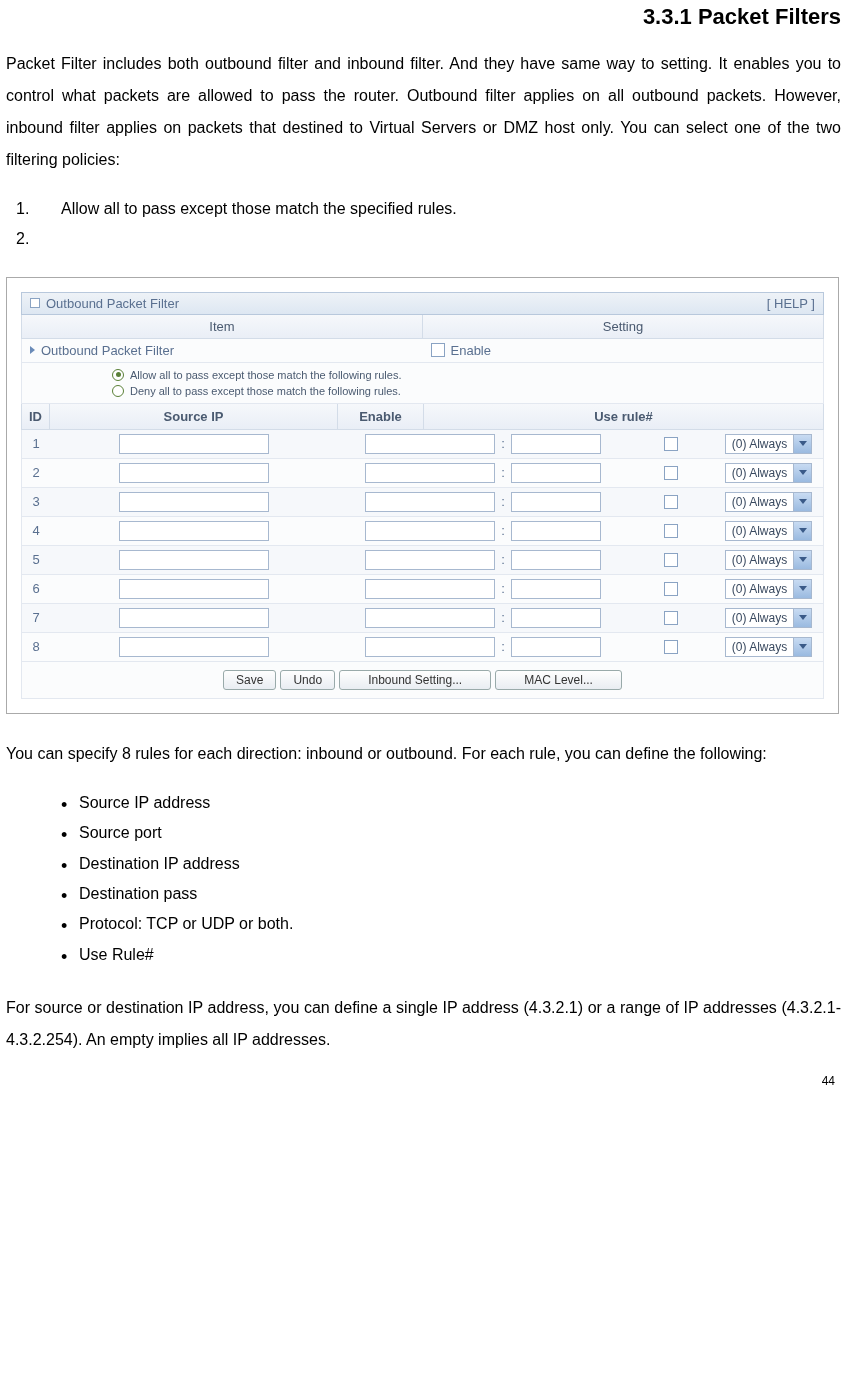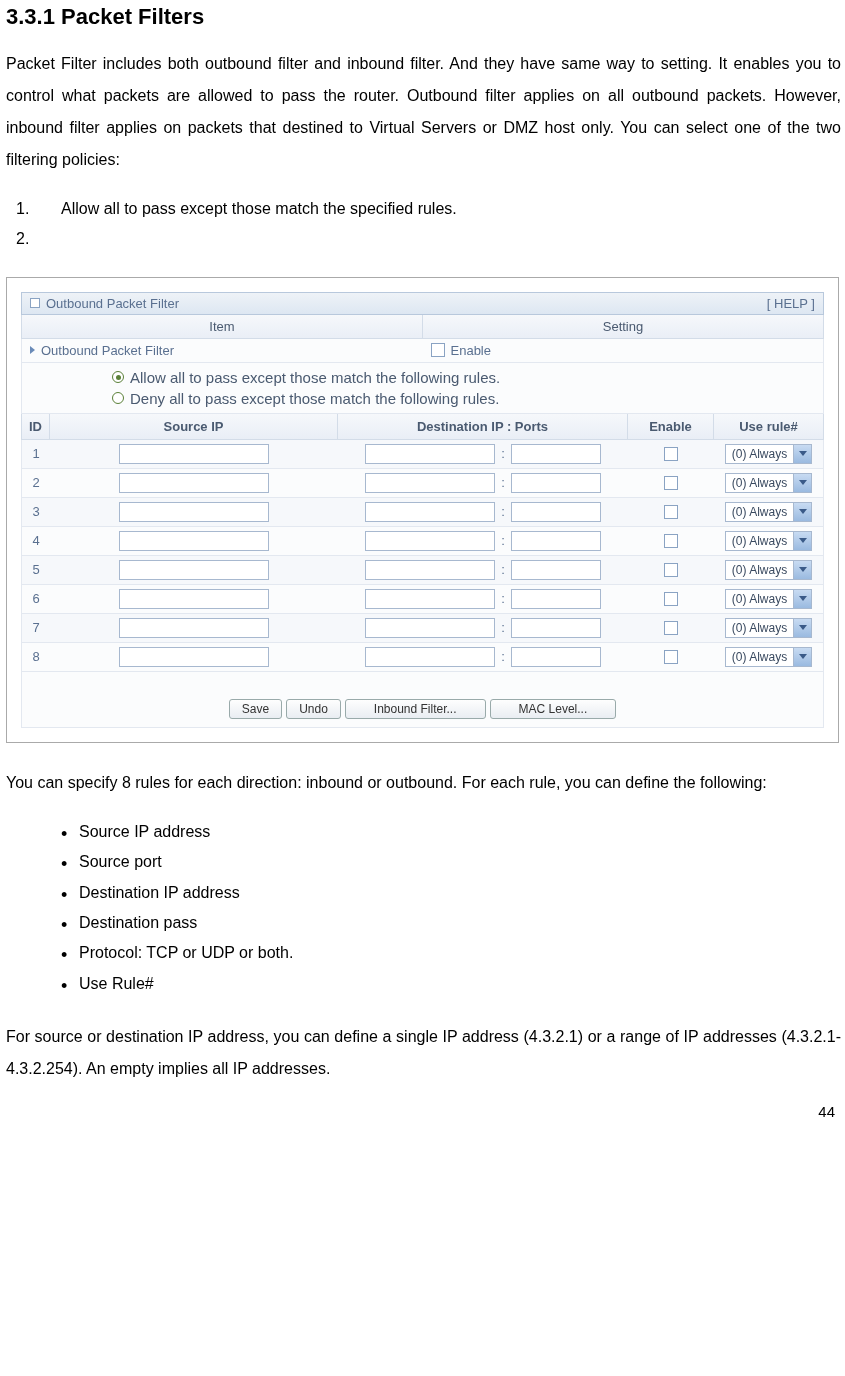--- a/index.html
+++ b/index.html
@@ -8,20 +8,21 @@
       background: #fff;
       padding: 4px 4px 20px 6px;
       width: 845px;
       font-size: 16px;
       color: #000;
     }
     h2 {
       font-size: 22px;
       font-weight: bold;
       margin-bottom: 18px;
+      text-align: right;
     }
     .para {
       text-align: justify;
       line-height: 2;
       margin-bottom: 18px;
     }
     .numbered-list {
       padding-left: 10px;
       margin-bottom: 22px;
     }
@@ -102,21 +103,21 @@
       border-top: 4px solid transparent;
       border-bottom: 4px solid transparent;
       border-left: 5px solid #6a8bb8;
       display: inline-block;
     }
     .policy-row {
       border-left: 1px solid #e3e8f0;
       border-right: 1px solid #e3e8f0;
       border-bottom: 1px solid #e3e8f0;
       padding: 4px 90px;
-      font-size: 15px;
+      font-size: 11px;
       color: #4a5a70;
       background: #fbfcfd;
     }
     .policy-row label {
       display: flex;
       align-items: center;
       gap: 6px;
       padding: 2px 0;
     }
     .rules-header {
@@ -205,21 +206,20 @@
       background: #fbfcfd;
     }
     .btn {
       border: 1px solid #9aa;
       border-radius: 3px;
       background: linear-gradient(#fefefe, #e9edf2);
       padding: 2px 12px;
       font-size: 12px;
       color: #333;
       cursor: pointer;
-      margin-top: 19px;
     }
     .btn.wide { padding: 2px 28px; }
     .bullet-list {
       padding-left: 50px;
       margin-bottom: 22px;
     }
     .bullet-list li {
       list-style: none;
       position: relative;
       line-height: 1.9;
@@ -242,21 +242,21 @@
     .radio.checked::after {
       content: "";
       width: 5px; height: 5px;
       border-radius: 50%;
       background: #5a8038;
     }
     .page-num {
       text-align: right;
       padding-right: 6px;
       margin-top: 14px;
-      font-size: 15px;
+      font-size: 12px;
     }
   </style>
 </head>
 <body>
 
 <h2>3.3.1 Packet Filters</h2>
 
 <p class="para">Packet Filter includes both outbound filter and inbound filter. And they have same way to setting. It enables you to control what packets are allowed to pass the router. Outbound filter applies on all outbound packets. However, inbound filter applies on packets that destined to Virtual Servers or DMZ host only. You can select one of the two filtering policies:</p>
 
 <ol class="numbered-list">
@@ -301,21 +301,20 @@
     </label>
     <label>
       <span class="radio"></span>
       <span>Deny all to pass except those match the following rules.</span>
     </label>
   </div>
 
   <div class="rules-header">
     <div class="col-id">ID</div>
     <div class="col-src">Source IP</div>
-    <div class="col-dst">Destination IP : Ports</div>
     <div class="col-enable">Enable</div>
     <div class="col-rule">Use rule#</div>
   </div>
 
   <div id="rules-body">
       <div class="rules-row">
         <div class="col-id">1</div>
         <div class="col-src">
           <input class="txt-input txt-src" style="">
         </div>
@@ -488,21 +487,21 @@
               <span class="chev"></span>
             </span>
           </div>
         </div>
       </div>
     </div>
 
   <div class="button-row">
     <button class="btn">Save</button>
     <button class="btn">Undo</button>
-    <button class="btn wide">Inbound Filter...</button>
+    <button class="btn wide">Inbound Setting...</button>
     <button class="btn wide">MAC Level...</button>
   </div>
 </div>
 
 <p class="para">You can specify 8 rules for each direction: inbound or outbound. For each rule, you can define the following:</p>
 
 <ul class="bullet-list">
   <li>Source IP address</li>
   <li>Source port</li>
   <li>Destination IP address</li>

